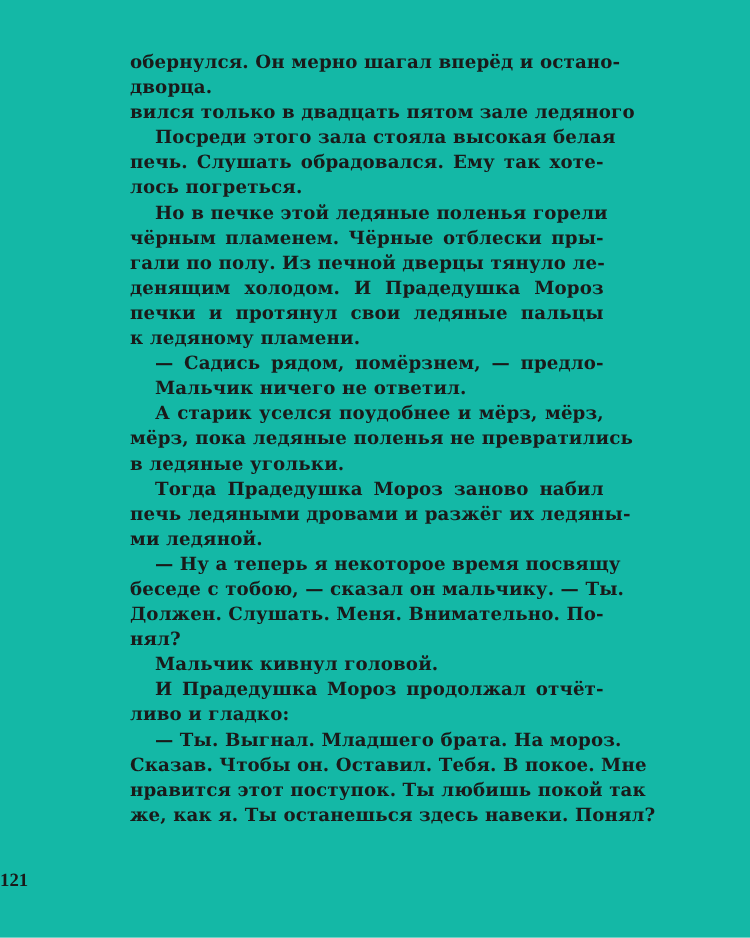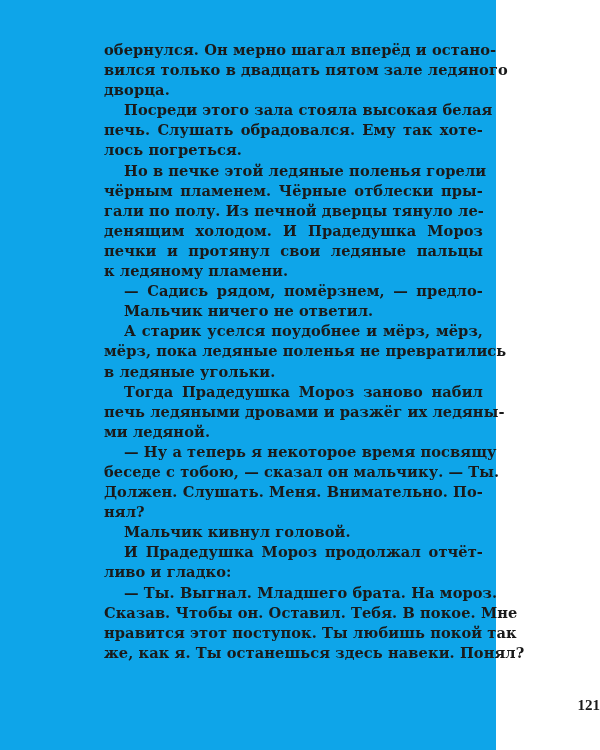--- a/index.html
+++ b/index.html
@@ -10,23 +10,23 @@
     body {
       width: 600px;
       height: 750px;
       position: relative;
       overflow: hidden;
     }
     .page {
       position: absolute;
       left: 0;
       top: 0;
-      width: 496px;
+      width: 600px;
       height: 750px;
-      background: #0ea5e9;
+      background: #14b8a6;
     }
     .text-block {
       position: absolute;
       left: 104px;
       top: 40px;
       width: 379px;
       font-family: "DejaVu Serif", "Liberation Serif", serif;
       font-size: 14.6px;
       font-weight: bold;
       color: #1a1a1a;
@@ -44,36 +44,36 @@
       text-align-last: left;
     }
     .line.indent {
       padding-left: 20px;
     }
     .page-number {
       position: absolute;
       left: 0;
       width: 600px;
       top: 697px;
-      text-align: right;
+      text-align: left;
       font-family: "Liberation Serif", "DejaVu Serif", serif;
       font-size: 15px;
       font-weight: bold;
       color: #1a1a1a;
     }
   </style>
 </head>
 <body>
 
 <div class="page">
   <div class="text-block" id="text-block">
       <div>
         <span class="line">обернулся. Он мерно шагал вперёд и остано-</span>
+        <span class="line last">дворца.</span>
         <span class="line">вился только в двадцать пятом зале ледяного</span>
-        <span class="line last">дворца.</span>
       </div>
       <div>
         <span class="line indent">Посреди этого зала стояла высокая белая</span>
         <span class="line">печь. Слушать обрадовался. Ему так хоте-</span>
         <span class="line last">лось погреться.</span>
       </div>
       <div>
         <span class="line indent">Но в печке этой ледяные поленья горели</span>
         <span class="line">чёрным пламенем. Чёрные отблески пры-</span>
         <span class="line">гали по полу. Из печной дверцы тянуло ле-</span>

